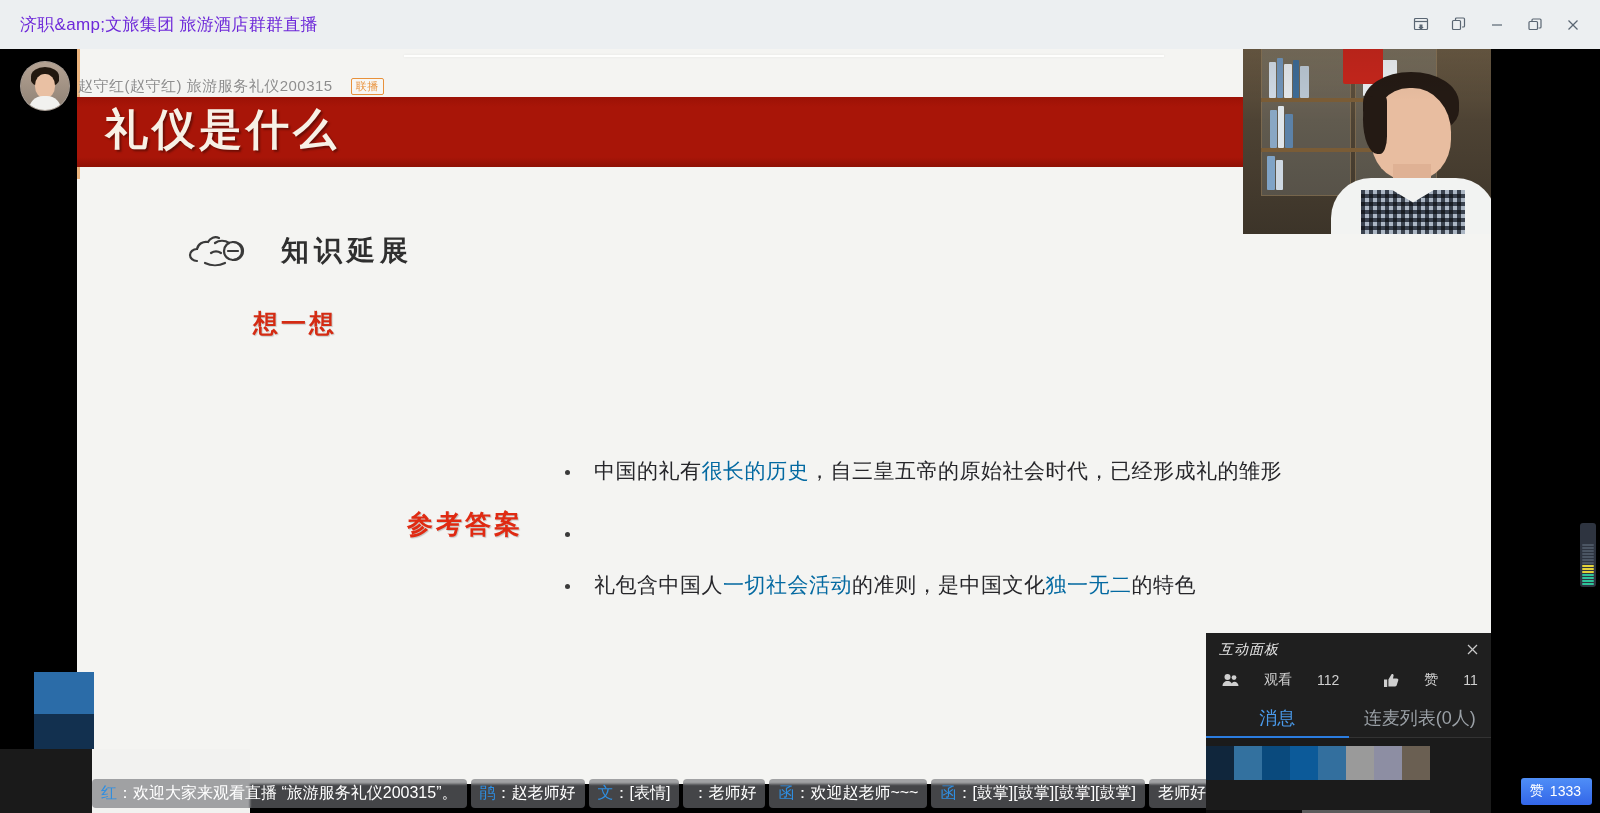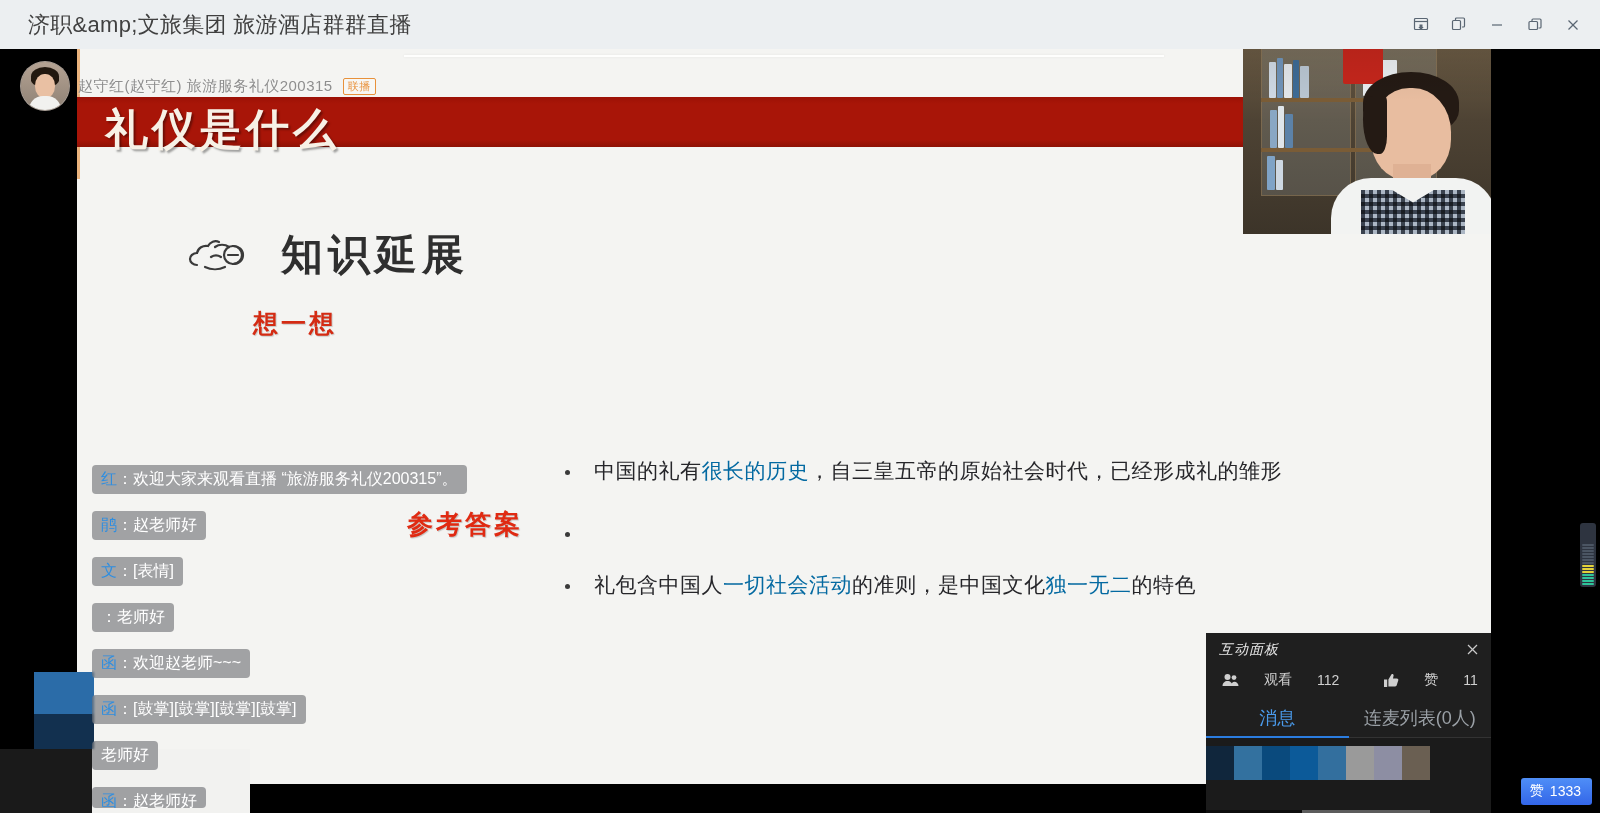--- a/index.html
+++ b/index.html
@@ -10,21 +10,21 @@
     position:relative;
   }
 
   
   #titlebar{
     position:absolute;left:0;top:0;width:1600px;height:49px;
     background:#eceff1;
     display:flex;align-items:center;
   }
   #titlebar .title{
-    margin-left:28px;font-size:22px;color:#404040;letter-spacing:.3px;
+    margin-left:20px;font-size:17px;color:#6d28d9;letter-spacing:.3px;
     white-space:nowrap;
   }
   #winbtns{
     position:absolute;right:8px;top:0;height:49px;display:flex;align-items:center;
   }
   #winbtns .wbtn{
     width:38px;height:38px;display:flex;align-items:center;justify-content:center;
     color:#5a6673;
   }
   #winbtns .wbtn svg{display:block;}
@@ -46,37 +46,37 @@
     position:absolute;left:327px;top:6px;width:760px;height:2px;
     background:rgba(255,255,255,.85);
     box-shadow:0 0 3px rgba(0,0,0,.07);
   }
   #slide .leftedge{
     position:absolute;left:0;top:0;width:3px;height:130px;background:#e9a86a;opacity:.85;
   }
 
   
   #redband{
-    position:absolute;left:0;top:48px;width:1414px;height:50px;
+    position:absolute;left:0;top:48px;width:1414px;height:70px;
     background:linear-gradient(180deg,#9c1106 0%,#a81508 14%,#a81508 86%,#8e1105 100%);
   }
   #redband .slidetitle{
     position:absolute;left:28px;top:4px;
     font-size:43px;font-weight:bold;color:#f7f1e6;letter-spacing:4px;
     text-shadow:2px 2px 2px rgba(0,0,0,.35);
     font-family:"DejaVu Sans","Liberation Sans",sans-serif;
   }
 
   
   #section{
     position:absolute;left:110px;top:178px;display:flex;align-items:center;gap:22px;
   }
   #section .cloudicon{width:72px;height:48px;color:#3a3a3a;}
   #section .sectiontitle{
-    font-size:42px;font-weight:bold;color:#2f2f2f;letter-spacing:5px;
+    font-size:28px;font-weight:bold;color:#2f2f2f;letter-spacing:5px;
     font-family:"DejaVu Sans","Liberation Sans",sans-serif;
   }
 
   #thinklabel{
     position:absolute;left:176px;top:258px;
     font-size:25px;font-weight:bold;color:#d42b13;letter-spacing:3px;
     text-shadow:1px 1px 1px rgba(0,0,0,.18);
   }
 
   #question{
@@ -149,34 +149,34 @@
     position:absolute;left:20px;top:12px;width:48px;height:48px;border-radius:50%;
     overflow:hidden;background:#8c7f74;border:1px solid rgba(255,255,255,.25);
   }
   #avatar .a-bg{position:absolute;inset:0;background:linear-gradient(180deg,#b5a393,#8e8175);}
   #avatar .a-hair{position:absolute;left:10px;top:5px;width:28px;height:19px;border-radius:50% 50% 30% 30%;background:#22180f;}
   #avatar .a-face{position:absolute;left:14px;top:12px;width:20px;height:24px;border-radius:48%;background:#e9c0a3;}
   #avatar .a-body{position:absolute;left:8px;top:34px;width:32px;height:18px;border-radius:14px 14px 0 0;background:#f1f1ef;}
 
   
   #courselabel{
-    position:absolute;left:78px;top:28px;display:flex;align-items:center;gap:10px;
+    position:absolute;left:78px;top:28px;display:flex;align-items:center;gap:18px;
     color:#8e8e8e;font-size:15px;letter-spacing:.5px;
     text-shadow:0 1px 1px rgba(255,255,255,.5);
     white-space:nowrap;
   }
   #courselabel .livebadge{
     border:1px solid #e8913b;color:#e8913b;font-size:11px;
     padding:0px 4px;border-radius:2px;background:rgba(255,255,255,.25);
   }
 
   
   #chat{
     position:absolute;left:92px;bottom:5px;width:420px;
-    display:flex;flex-direction:column;align-items:flex-start;gap:17px;
+    display:flex;align-items:flex-start;gap:4px;
   }
   #chat .bubble{
     background:rgba(110,112,116,.62);
     border-radius:4px;
     padding:3px 9px 4px 9px;
     font-size:16px;color:#ffffff;line-height:22px;white-space:nowrap;
     backdrop-filter:blur(1px);
   }
   #chat .bubble .who{color:#2f8ee0;}
   #chat .bubble.clipped{overflow:hidden;height:14px;}

